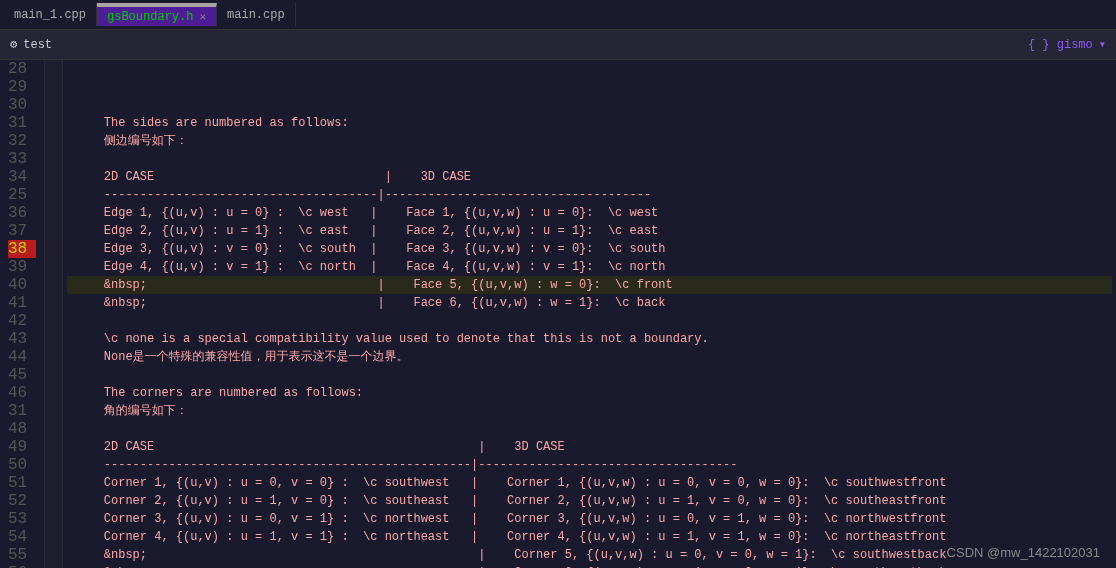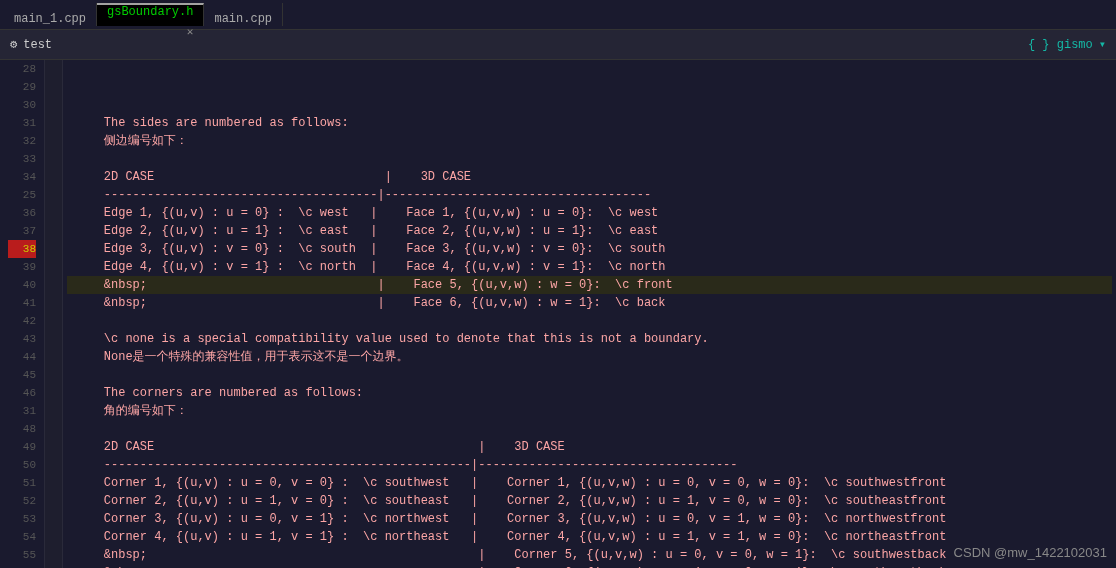--- a/index.html
+++ b/index.html
@@ -15,34 +15,33 @@
     .tab-bar {
       display: flex;
       align-items: center;
       background: #1a1a2e;
       border-bottom: 1px solid #333;
       height: 30px;
       padding: 0 4px;
     }
     .tab {
       display: flex;
-      align-items: flex-end;
+      align-items: center;
       padding: 0 10px;
       height: 23px;
       font-size: 12px;
       color: #aaa;
       border-right: 1px solid #333;
       cursor: pointer;
       gap: 6px;
     }
     .tab.active {
-      background: #000000;
+      background: #4c1d95;
       color: #00cc00;
-      border-top: 2px solid #a3a3a3;
-      flex-direction: column;
+      border-top: 4px solid #a3a3a3;
     }
     .tab .close-btn {
       font-size: 11px;
       color: #888;
     }
     .toolbar {
       display: flex;
       align-items: center;
       background: #252535;
       height: 30px;
@@ -55,36 +54,35 @@
       align-items: center;
       gap: 6px;
       color: #ccc;
       font-size: 12px;
       flex: 1;
     }
     .toolbar-right {
       display: flex;
       align-items: center;
       gap: 6px;
-      color: #14b8a6;
+      color: #8b5cf6;
       font-size: 12px;
     }
     .editor-area {
       display: flex;
       background: #1a1a2e;
       height: calc(568px - 60px);
       overflow: hidden;
     }
     .line-numbers {
       min-width: 45px;
       background: #1a1a2e;
       color: #555;
       padding: 0 8px;
-      font-size: 11px;
-      text-align: right;
+      font-size: 16px;
       line-height: 18px;
       user-select: none;
       border-right: 1px solid #2a2a3a;
     }
     .line-numbers .line-num {
       display: block;
       height: 18px;
     }
     .line-numbers .line-num.active {
       color: #cccc00;
@@ -108,21 +106,21 @@
       height: 18px;
       color: #fca5a5;
       padding-left: 8px;
     }
     .code-line.highlighted {
       background: #2a2a1a;
     }
     .csdn-watermark {
       position: absolute;
       bottom: 8px;
-      right: 9px;
+      right: 16px;
       color: #888;
       font-size: 13px;
       font-family: Arial, sans-serif;
     }
   </style>
 </head>
 <body>
 
 <div class="tab-bar">
   <div class="tab">

